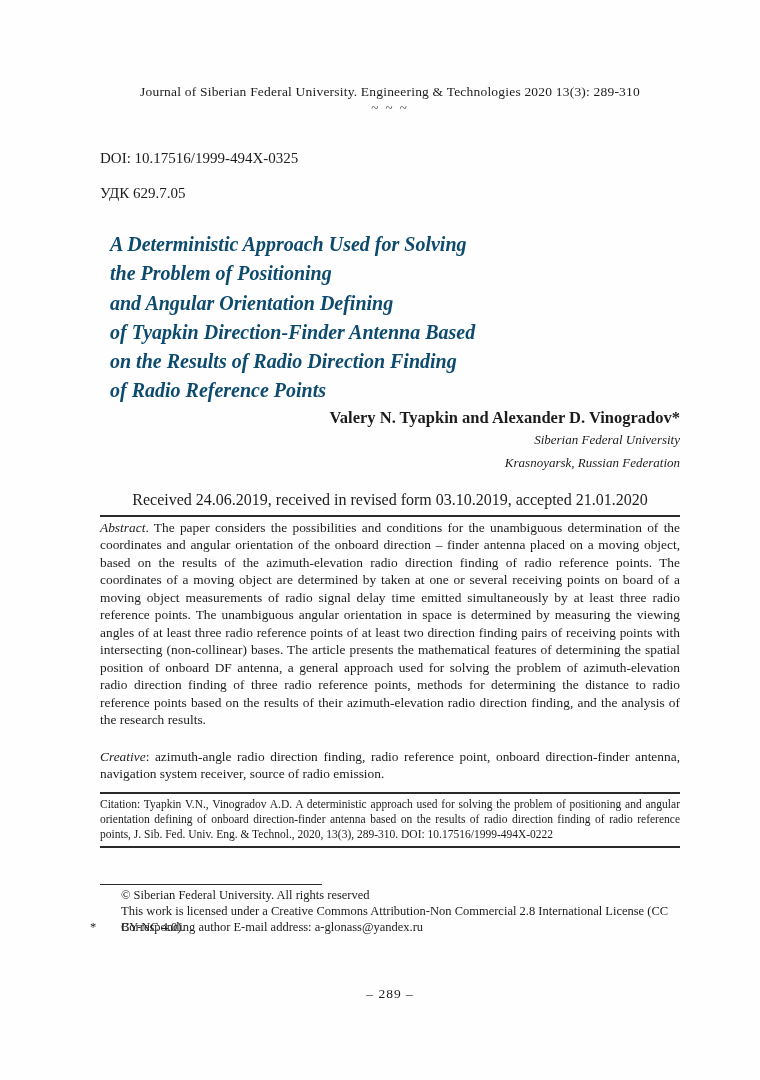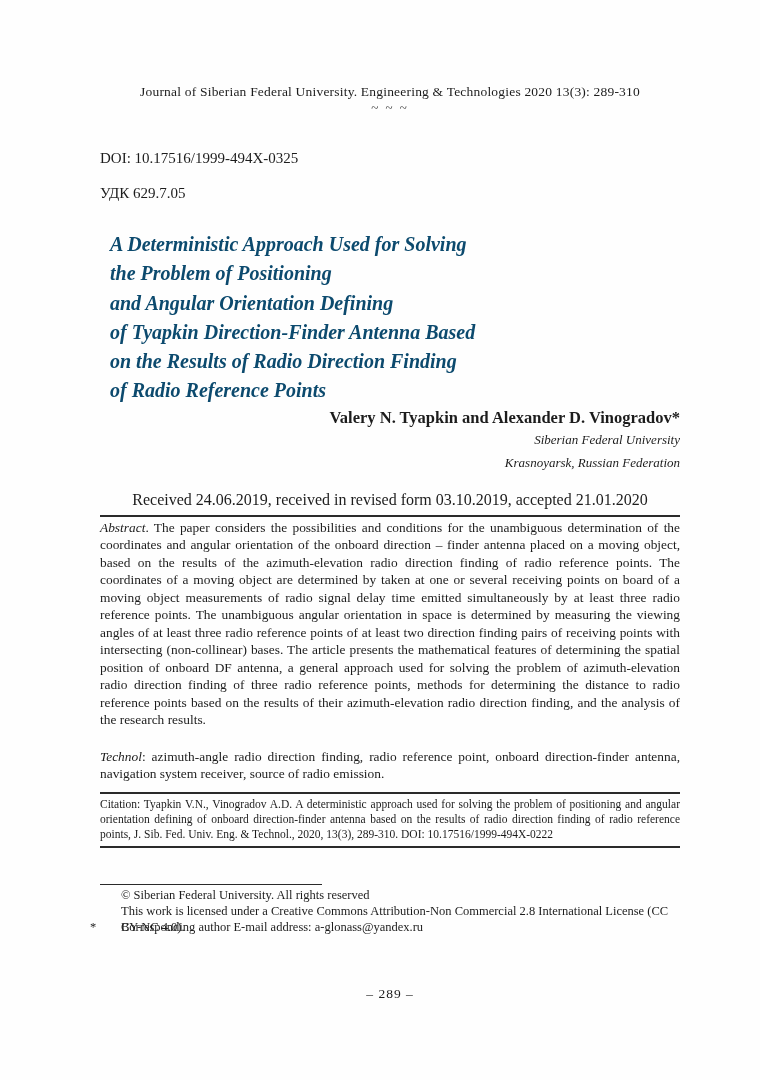--- a/index.html
+++ b/index.html
@@ -187,21 +187,21 @@
     <div class="affiliation">Siberian Federal University</div>
     <div class="affiliation">Krasnoyarsk, Russian Federation</div>
   </div>
 
   <div class="received">Received 24.06.2019, received in revised form 03.10.2019, accepted 21.01.2020</div>
 
   <div class="rule rule-1"></div>
 
   <p class="abstract"><span class="italic">Abstract</span><span>. The paper considers the possibilities and conditions for the unambiguous determination of the coordinates and angular orientation of the onboard direction – finder antenna placed on a moving object, based on the results of the azimuth-elevation radio direction finding of radio reference points. The coordinates of a moving object are determined by taken at one or several receiving points on board of a moving object measurements of radio signal delay time emitted simultaneously by at least three radio reference points. The unambiguous angular orientation in space is determined by measuring the viewing angles of at least three radio reference points of at least two direction finding pairs of receiving points with intersecting (non-collinear) bases. The article presents the mathematical features of determining the spatial position of onboard DF antenna, a general approach used for solving the problem of azimuth-elevation radio direction finding of three radio reference points, methods for determining the distance to radio reference points based on the results of their azimuth-elevation radio direction finding, and the analysis of the research results.</span></p>
 
-  <p class="keywords"><span class="italic">Technol</span><span>: azimuth-angle radio direction finding, radio reference point, onboard direction-finder antenna, navigation system receiver, source of radio emission.</span></p>
+  <p class="keywords"><span class="italic">Creative</span><span>: azimuth-angle radio direction finding, radio reference point, onboard direction-finder antenna, navigation system receiver, source of radio emission.</span></p>
 
   <div class="rule rule-2"></div>
 
   <p class="citation">Citation: Tyapkin V.N., Vinogradov A.D. A deterministic approach used for solving the problem of positioning and angular orientation defining of onboard direction-finder antenna based on the results of radio direction finding of radio reference points, J. Sib. Fed. Univ. Eng. &amp; Technol., 2020, 13(3), 289-310. DOI: 10.17516/1999-494X-0222</p>
 
   <div class="rule rule-3"></div>
 
   <div class="footnote-rule"></div>
 
   <div class="footnote footnote-copyright">© Siberian Federal University. All rights reserved</div>

